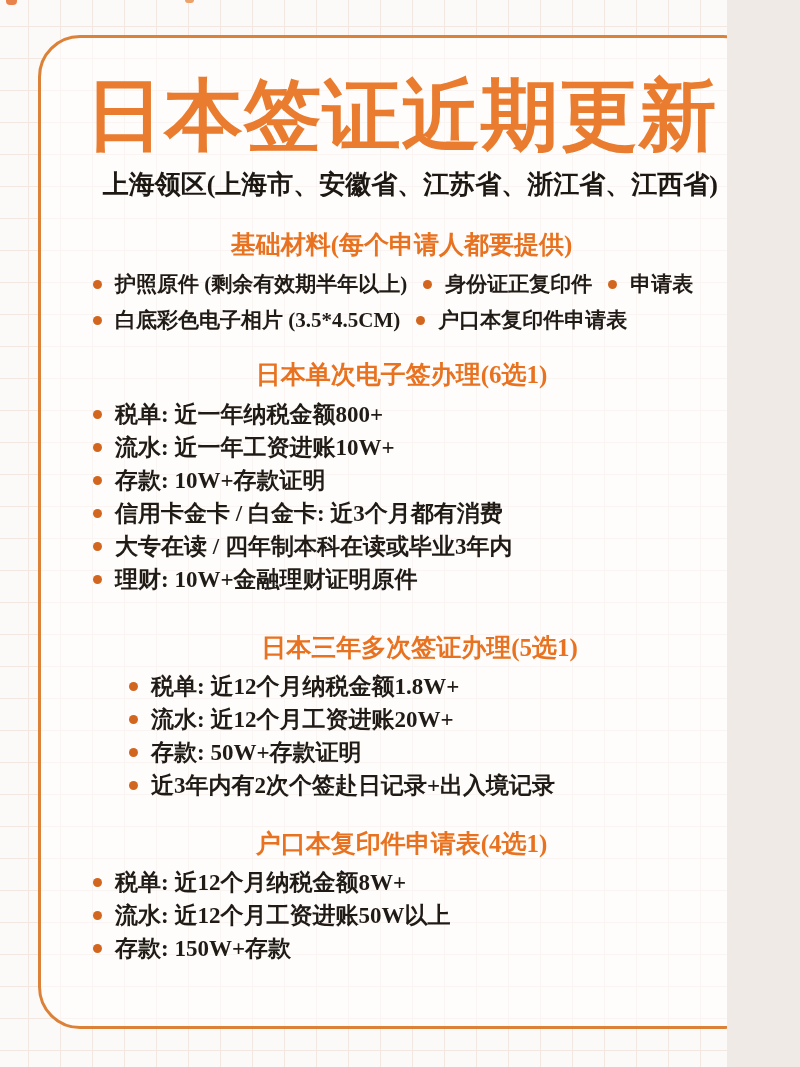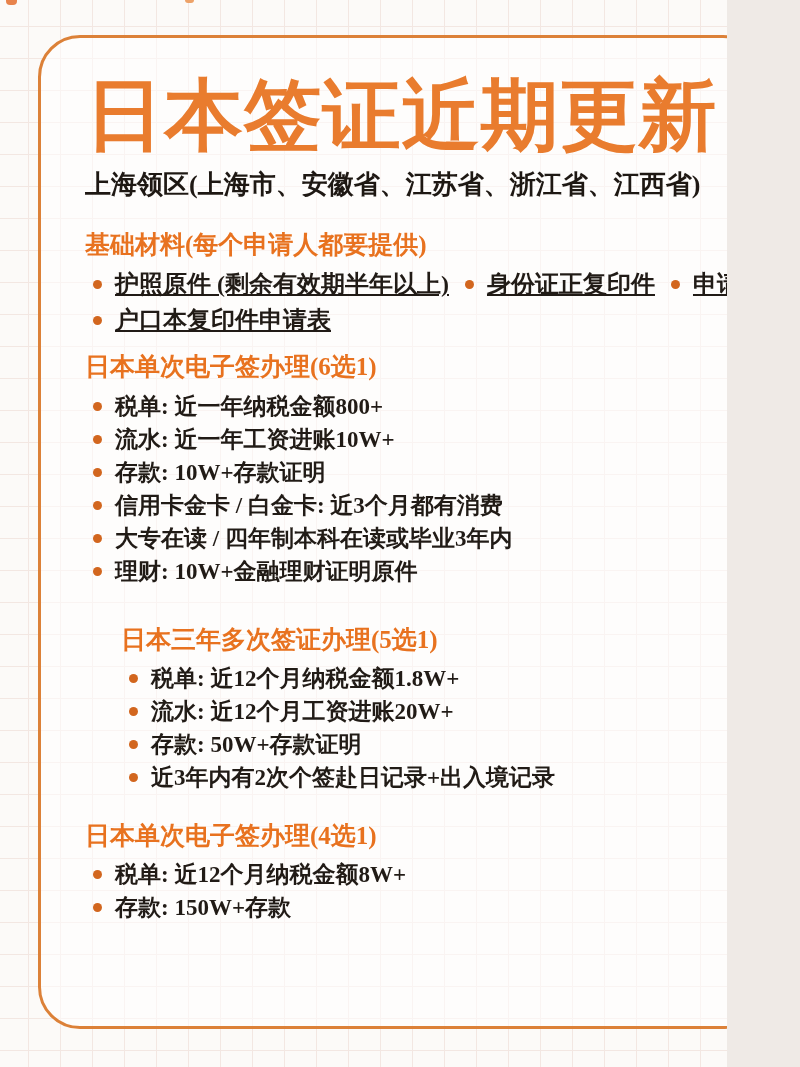--- a/index.html
+++ b/index.html
@@ -21,40 +21,40 @@
     position:absolute; left:38px; top:35px; width:727px; height:994px;
     box-sizing:border-box; border:3px solid #DC8138; border-radius:42px;
     background:rgba(255,255,255,0.55);
     padding:32px 44px 0 44px;
   }
   .title {
     margin:0; text-align:center; font-size:78px; font-weight:900;
     color:#E97C2E; line-height:1.18; letter-spacing:1px; white-space:nowrap;
   }
   .subtitle {
-    margin:5px 0 0 0; text-align:left; font-size:26px; font-weight:900;
+    margin:5px 0 0 0; text-align:right; font-size:26px; font-weight:900;
     color:#1E1813; white-space:nowrap;
   }
-  .sections { display:block; }
+  .sections { display:block;text-align:center; }
   .section { margin-top:26px; }
   .sections .section:nth-child(1) { margin-top:27px; }
-  .sections .section:nth-child(2) { margin-top:14px; }
+  .sections .section:nth-child(2) { margin-top:22px; }
   .sections .section:nth-child(3) { margin-top:36px;margin-left:36px; }
   .sections .section:nth-child(4) { margin-top:26px; }
   .sec-heading {
     margin:0 0 7px 0; font-size:25px; font-weight:900; color:#E8721F;
     line-height:1.25; white-space:nowrap;
   }
   .row { display:flex; margin-left:8px; }
   .row.inline { column-gap:16px; margin-bottom:2px; }
   .item {
     display:flex; align-items:center; line-height:33px; font-size:23px;
     font-weight:700; color:#211B16; white-space:nowrap;
   }
-  .row.inline .item { font-size:24px; line-height:34px;text-decoration:underline; }
+  .row.inline .item { font-size:21px; line-height:34px; }
   .dot {
     width:9px; height:9px; border-radius:50%; background:#D2661E;
     margin-right:13px; flex:none;
   }
 </style>
 </head>
 <body>
 
 <div class="canvas">
   <div class="mark-a"></div>
@@ -74,20 +74,24 @@
             <div class="item">
               <span class="dot"></span>
               <span>身份证正复印件</span>
             </div>
             <div class="item">
               <span class="dot"></span>
               <span>申请表</span>
             </div>
           </div>
           <div class="row inline">
+            <div class="item">
+              <span class="dot"></span>
+              <span>白底彩色电子相片 (3.5*4.5CM)</span>
+            </div>
             <div class="item">
               <span class="dot"></span>
               <span>户口本复印件申请表</span>
             </div>
           </div>
         </section>
         <section class="section">
           <h2 class="sec-heading">日本单次电子签办理(6选1)</h2>
           <div class="row">
             <div class="item">
@@ -147,25 +151,31 @@
             </div>
           </div>
           <div class="row">
             <div class="item">
               <span class="dot"></span>
               <span>近3年内有2次个签赴日记录+出入境记录</span>
             </div>
           </div>
         </section>
         <section class="section">
-          <h2 class="sec-heading">日本单次电子签办理(4选1)</h2>
+          <h2 class="sec-heading">户口本复印件申请表(4选1)</h2>
           <div class="row">
             <div class="item">
               <span class="dot"></span>
               <span>税单: 近12个月纳税金额8W+</span>
+            </div>
+          </div>
+          <div class="row">
+            <div class="item">
+              <span class="dot"></span>
+              <span>流水: 近12个月工资进账50W以上</span>
             </div>
           </div>
           <div class="row">
             <div class="item">
               <span class="dot"></span>
               <span>存款: 150W+存款</span>
             </div>
           </div>
         </section>
       </div>

